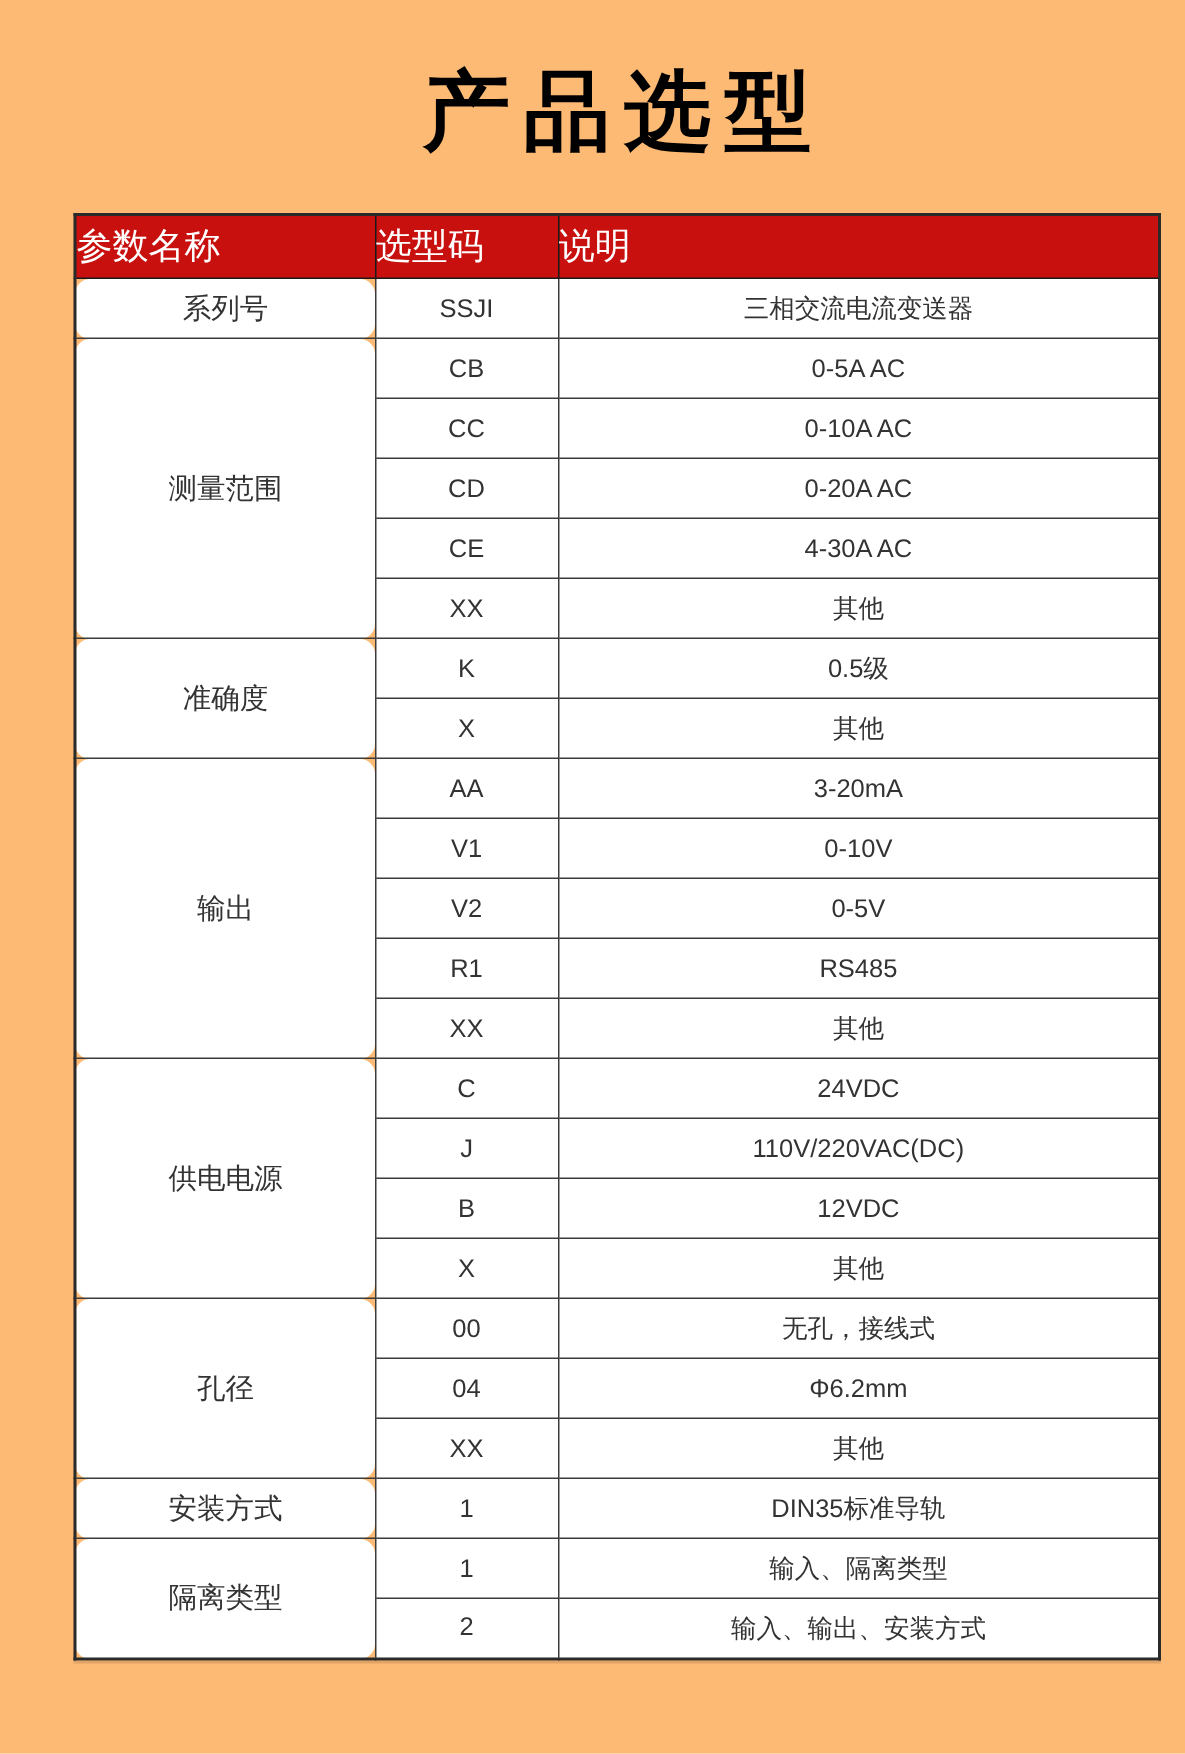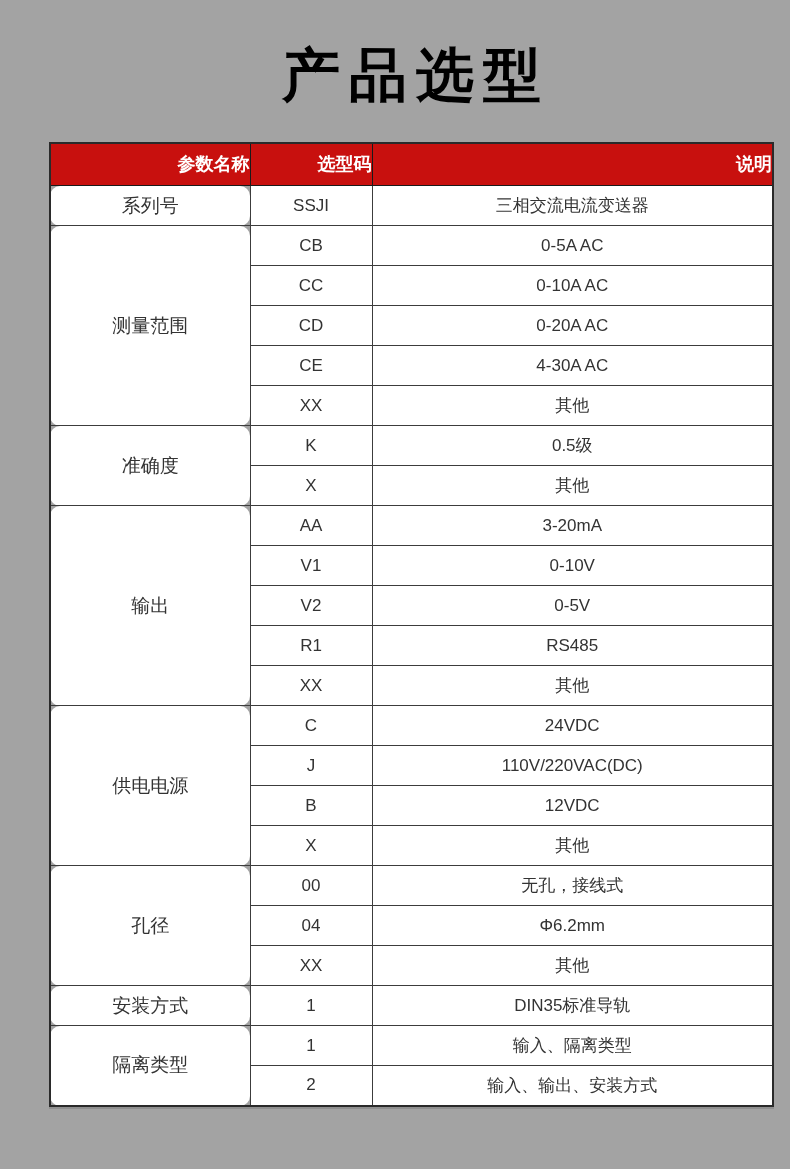--- a/index.html
+++ b/index.html
@@ -6,21 +6,21 @@
   html, body {
     width: 790px;
     height: 1169px;
     background: #ffffff;
     font-family: "Liberation Sans", "DejaVu Sans", sans-serif;
     overflow: hidden;
   }
   .page {
     width: 790px;
     height: 1169px;
-    background: #a3a3a3;
+    background: #fdba74;
     padding-left: 33px;
   }
   .title {
     text-align: center;
     font-size: 58px;
     font-weight: bold;
     color: #000000;
     letter-spacing: 9px;
     padding-top: 40px;
     padding-left: 9px; 
@@ -34,24 +34,24 @@
     table-layout: fixed;
     border: 2px solid #2a2a2a;
     box-shadow: 0 2px 0 rgba(0,0,0,0.12);
   }
   col.col-param { width: 200px; }
   col.col-code  { width: 122px; }
   col.col-desc  { width: 401px; }
   thead th {
     background: var(--header-bg, #c8100e);
     color: var(--header-text, #ffffff);
-    font-size: 18px;
-    font-weight: bold;
+    font-size: 24px;
+    font-weight: normal;
     height: 43px;
-    text-align: right;
+    text-align: left;
     vertical-align: middle;
     border: 1px solid #1a1a1a;
   }
   tbody td {
     height: 40px;
     text-align: center;
     vertical-align: middle;
     font-size: 17px;
     color: var(--body-text, #333333);
     border: 1px solid #3c3c3c;

